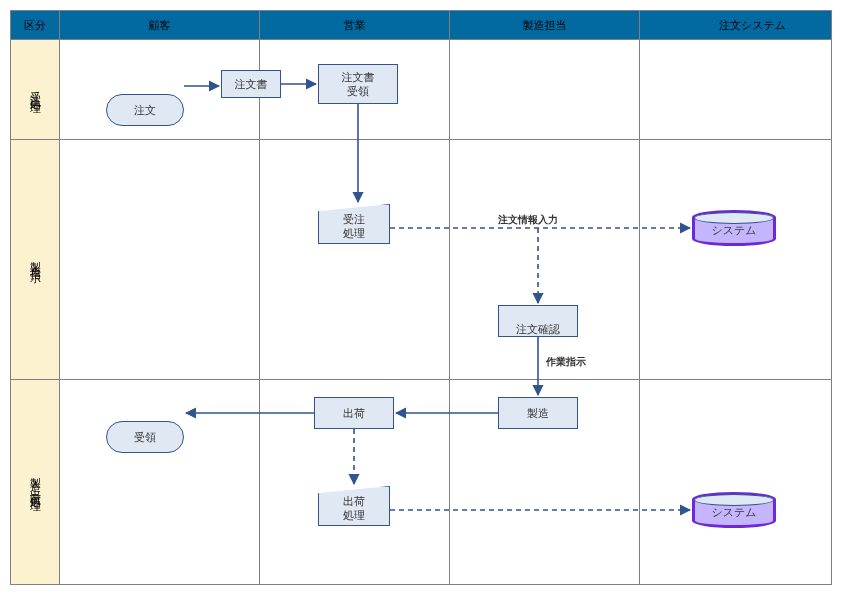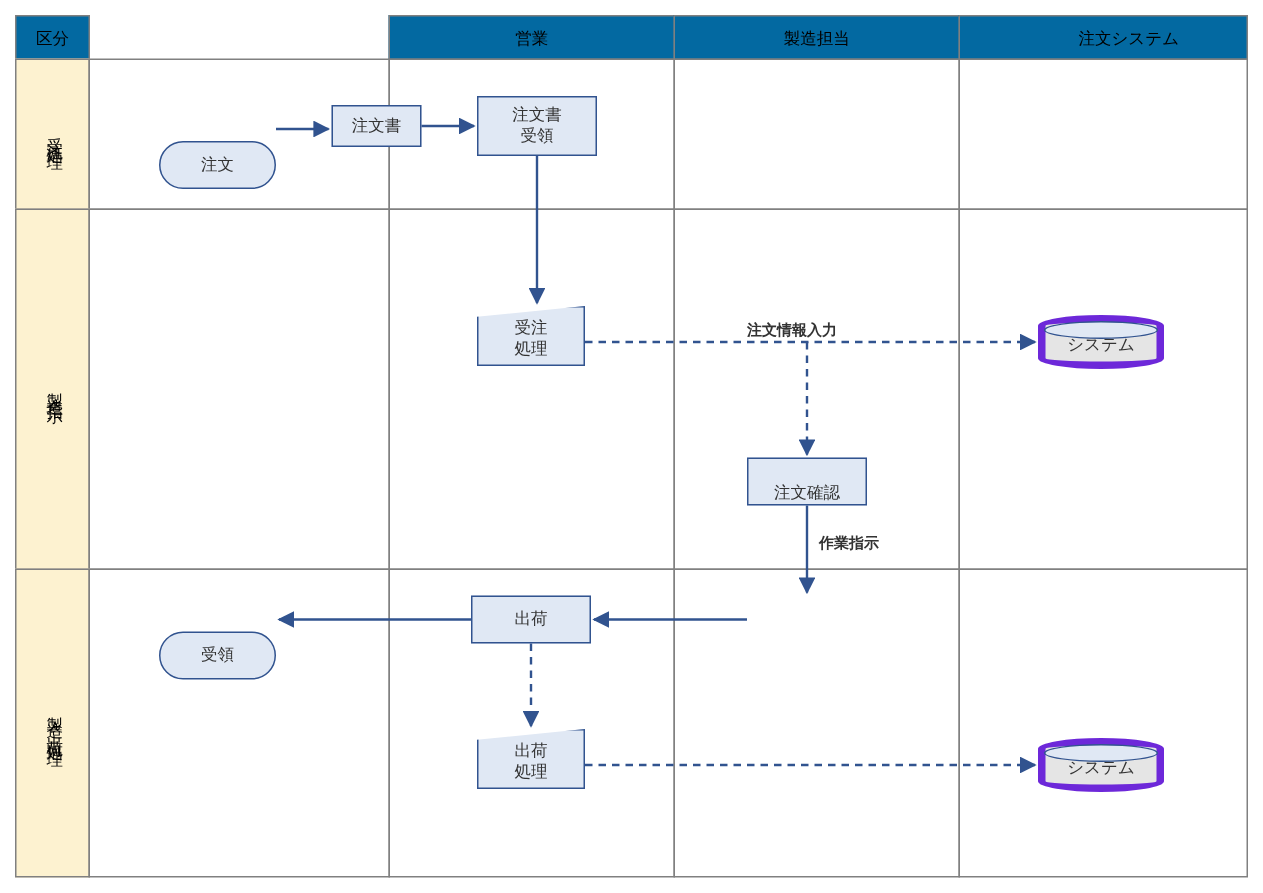--- a/index.html
+++ b/index.html
@@ -7,32 +7,35 @@
   
   .cell{position:absolute;box-sizing:border-box;border:1px solid #808080;display:flex;align-items:center;justify-content:center;font-size:11px;}
   .hdr{background:#0369a1;}
   .phase{background:#fdf2d0;}
   .vtxt{writing-mode:vertical-rl;text-orientation:upright;letter-spacing:4px;}
   
   .shape{position:absolute;display:flex;align-items:center;justify-content:center;font-size:11px;color:#333;box-sizing:border-box;text-align:center;line-height:1.3;}
   .term{background:#e0e8f4;border:1px solid #31538f;border-radius:999px;margin-top:24px;}
   .proc{background:#e0e8f4;border:1px solid #31538f;}
   .manual{background:#e0e8f4;border:1px solid #31538f;clip-path:polygon(0 18%,100% 0,100% 100%,0 100%);padding-top:4px;}
-  .cyl{background:#e5e5e5;border:5px solid #6d28d9;border-radius:50%/20%;}
+  .cyl{background:#c4b5fd;border:3px solid #6d28d9;border-radius:50%/20%;}
   .cyl::before{content:"";position:absolute;left:-1px;right:-1px;top:-1px;height:12px;border:1px solid #31538f;border-radius:50%;background:#e0e8f4;box-sizing:border-box;}
   svg.arrows{position:absolute;left:0;top:0;width:842px;height:595px;pointer-events:none;}
   .lbl{position:absolute;font-size:10px;color:#333;background:transparent;font-weight:bold;}
 </style>
 </head>
 <body>
 
 <div class="diagram">
 
   <div class="cell hdr" style="left:10px;top:10px;width:50px;height:30px;">
       <span>区分</span>
+    </div>
+  <div class="cell hdr" style="left:59px;top:10px;width:201px;height:30px;">
+      <span>顧客</span>
     </div>
   <div class="cell hdr" style="left:259px;top:10px;width:191px;height:30px;">
       <span>営業</span>
     </div>
   <div class="cell hdr" style="left:449px;top:10px;width:191px;height:30px;">
       <span>製造担当</span>
     </div>
   <div class="cell hdr" style="left:639px;top:10px;width:193px;height:30px;padding-left:34px;">
       <span>注文システム</span>
     </div>
@@ -70,20 +73,23 @@
   <div class="shape proc" style="left:318px;top:64px;width:80px;height:40px;white-space:pre;"><span>注文書
 受領</span></div>
   <div class="shape manual" style="left:318px;top:204px;width:72px;height:40px;white-space:pre;"><span>受注
 処理</span></div>
   <div class="shape cyl" style="left:692px;top:210px;width:84px;height:36px;padding-top:4px;">
       <span>システム</span>
     </div>
   <div class="shape proc" style="left:498px;top:305px;width:80px;height:32px;align-items:flex-end;">
       <span>注文確認</span>
     </div>
+  <div class="shape proc" style="left:498px;top:397px;width:80px;height:32px;">
+      <span>製造</span>
+    </div>
   <div class="shape proc" style="left:314px;top:397px;width:80px;height:32px;">
       <span>出荷</span>
     </div>
   <div class="shape term" style="left:106px;top:397px;width:78px;height:32px;">
       <span>受領</span>
     </div>
   <div class="shape manual" style="left:318px;top:486px;width:72px;height:40px;white-space:pre;"><span>出荷
 処理</span></div>
   <div class="shape cyl" style="left:692px;top:492px;width:84px;height:36px;padding-top:4px;">
       <span>システム</span>

